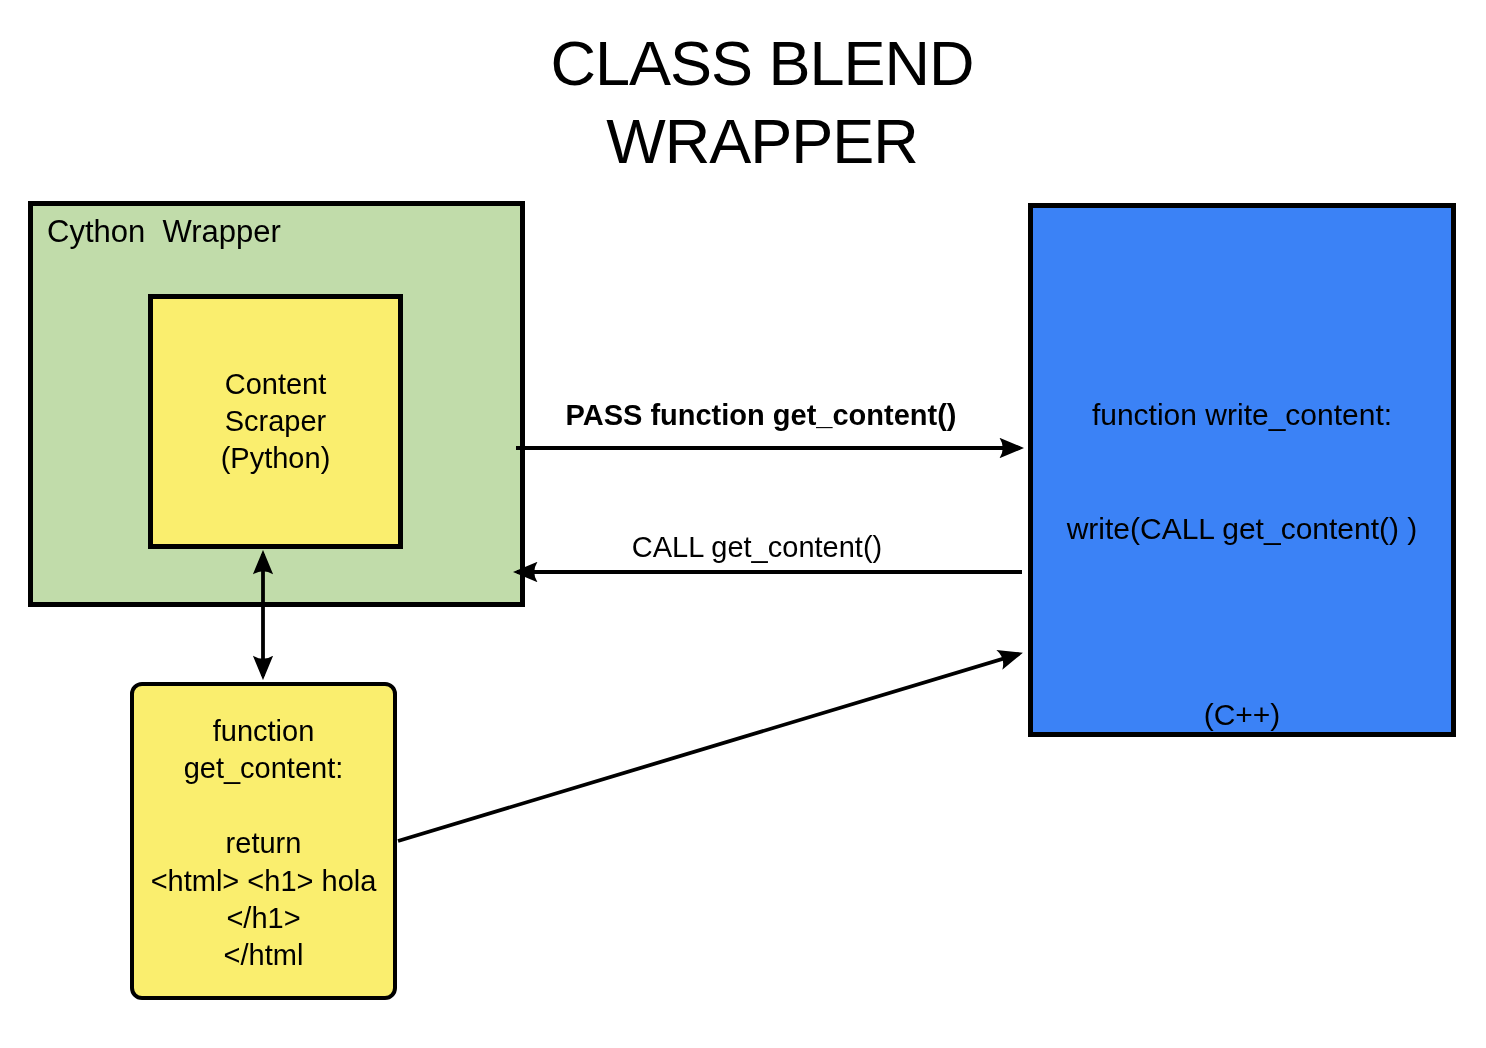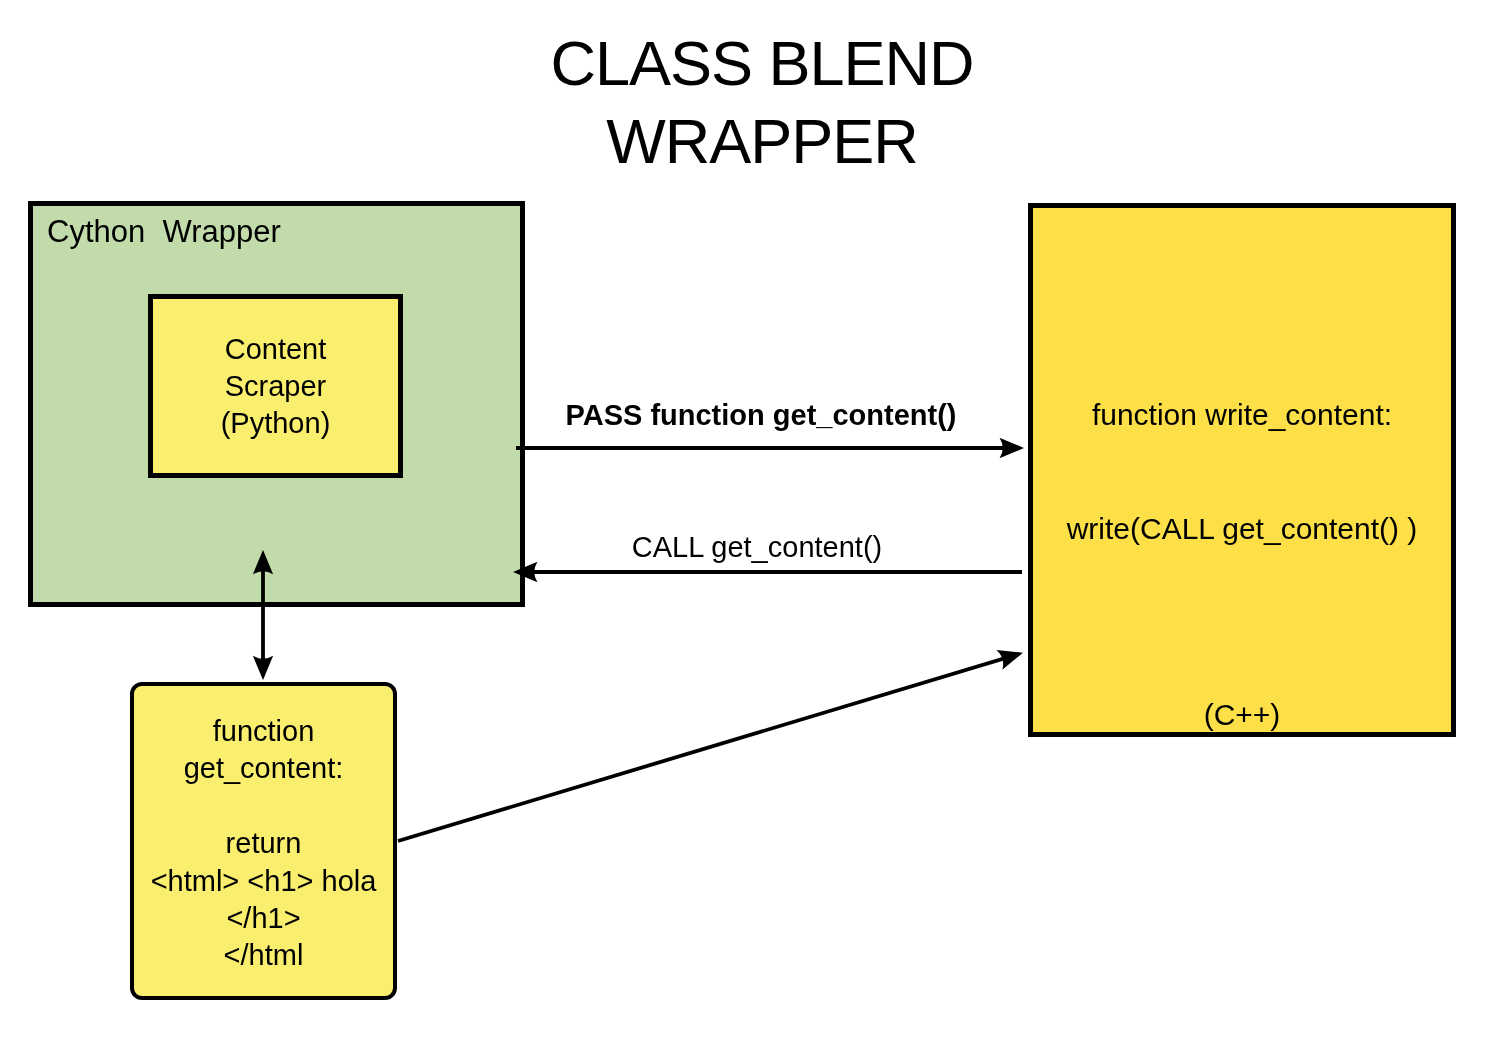--- a/index.html
+++ b/index.html
@@ -48,41 +48,41 @@
     font-size: 31px;
     white-space: pre;
   }
 
   
   .scraper-box {
     position: absolute;
     left: 115px;
     top: 88px;
     width: 255px;
-    height: 184px;
+    height: 255px;
     background: #faee6e;
     border: 5px solid #000;
     box-sizing: border-box;
     display: flex;
     flex-direction: column;
     align-items: center;
     justify-content: center;
     text-align: center;
     font-size: 29px;
     line-height: 37px;
   }
 
   
   .blue-box {
     position: absolute;
     left: 1028px;
     top: 203px;
     width: 428px;
     height: 534px;
-    background: #fde047;
+    background: #3b82f6;
     border: 5px solid #000;
     box-sizing: border-box;
   }
   .blue-line {
     position: absolute;
     left: 0;
     right: 0;
     text-align: center;
     font-size: 30px;
     white-space: pre;

